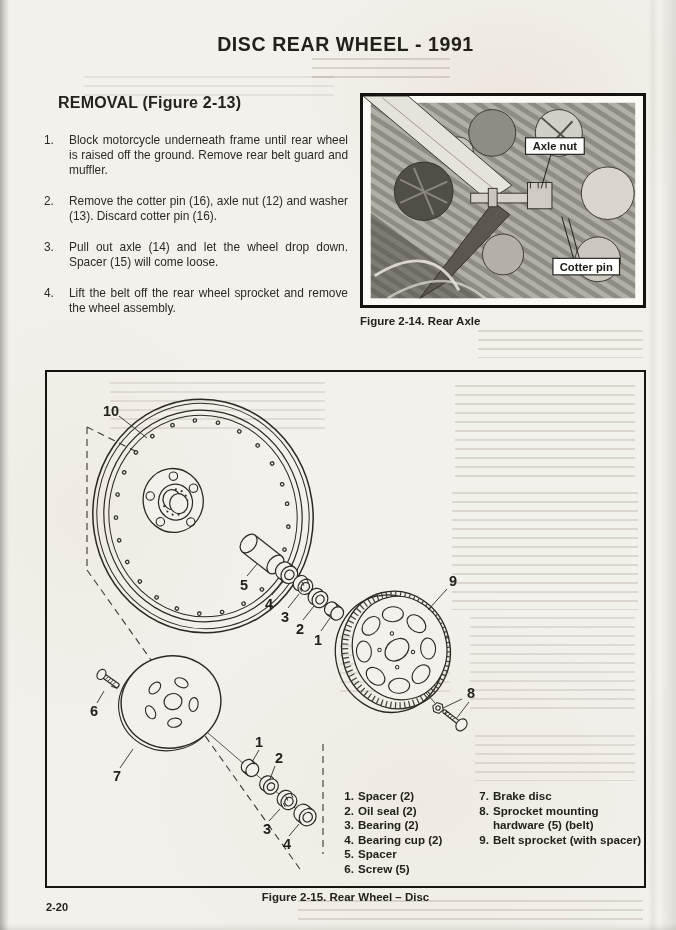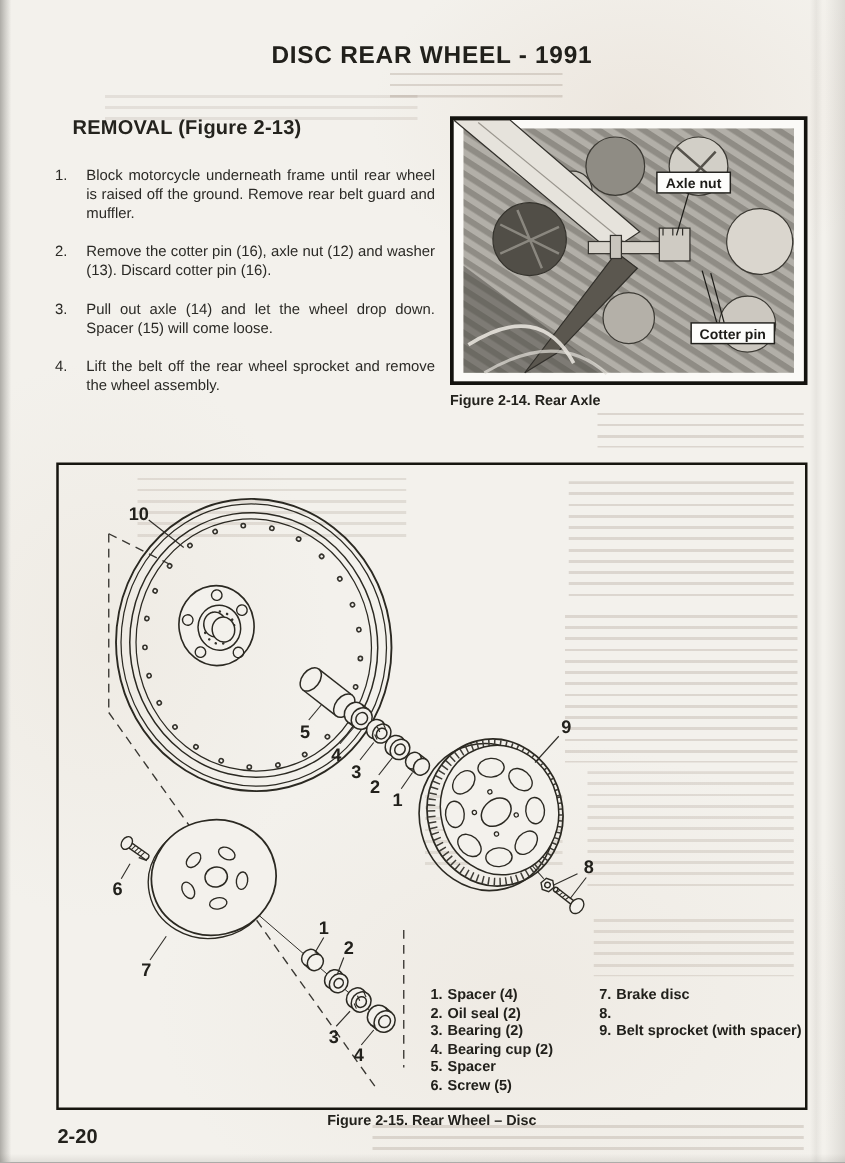--- a/index.html
+++ b/index.html
@@ -36,21 +36,21 @@
   .fig15-box svg.diagram{display:block;width:596px;height:513px;}
   .legend{position:absolute;left:292px;top:417px;display:flex;font-size:11.6px;font-weight:bold;
     line-height:14.6px;color:#22211c;}
   .lcol1{width:130px;}
   .li{display:flex;}
   .li .n{width:15px;text-align:right;margin-right:4px;flex:none;}
   .lcol2 .li .n{width:20px;}
   .li .t{white-space:nowrap;}
   .li .t.wrap{white-space:normal;max-width:150px;}
   .fig15-cap{left:45px;top:891px;width:601px;text-align:center;font-size:11.5px;font-weight:bold;color:#23221d;}
-  .page-num{left:46px;top:901px;font-size:16px;font-weight:bold;color:#23221d;}
+  .page-num{left:46px;top:901px;font-size:11px;font-weight:bold;color:#23221d;}
   text{font-family:"Liberation Sans", sans-serif;}
 </style>
 </head>
 <body>
 
 <div class="page">
 
   <div class="edge-left"></div>
   <div class="crease"></div>
   <div class="edge-right"></div>
@@ -314,21 +314,21 @@
         <text x="232" y="391">2</text>
         <text x="220" y="462">3</text>
         <text x="240" y="477">4</text>
       </g>
     </svg>
 
     <div class="legend">
       <div class="lcol1">
         <div class="li">
             <span class="n">1.</span>
-            <span class="t">Spacer (4)</span>
+            <span class="t">Spacer (2)</span>
           </div>
         <div class="li">
             <span class="n">2.</span>
             <span class="t">Oil seal (2)</span>
           </div>
         <div class="li">
             <span class="n">3.</span>
             <span class="t">Bearing (2)</span>
           </div>
         <div class="li">
@@ -344,20 +344,21 @@
             <span class="t">Screw (5)</span>
           </div>
       </div>
       <div class="lcol2">
         <div class="li">
             <span class="n">7.</span>
             <span class="t">Brake disc</span>
           </div>
         <div class="li">
             <span class="n">8.</span>
+            <span class="t wrap">Sprocket mounting hardware (5) (belt)</span>
           </div>
         <div class="li">
             <span class="n">9.</span>
             <span class="t">Belt sprocket (with spacer)</span>
           </div>
       </div>
     </div>
   </div>
 
   <div class="fig15-cap z">Figure 2-15. Rear Wheel – Disc</div>

